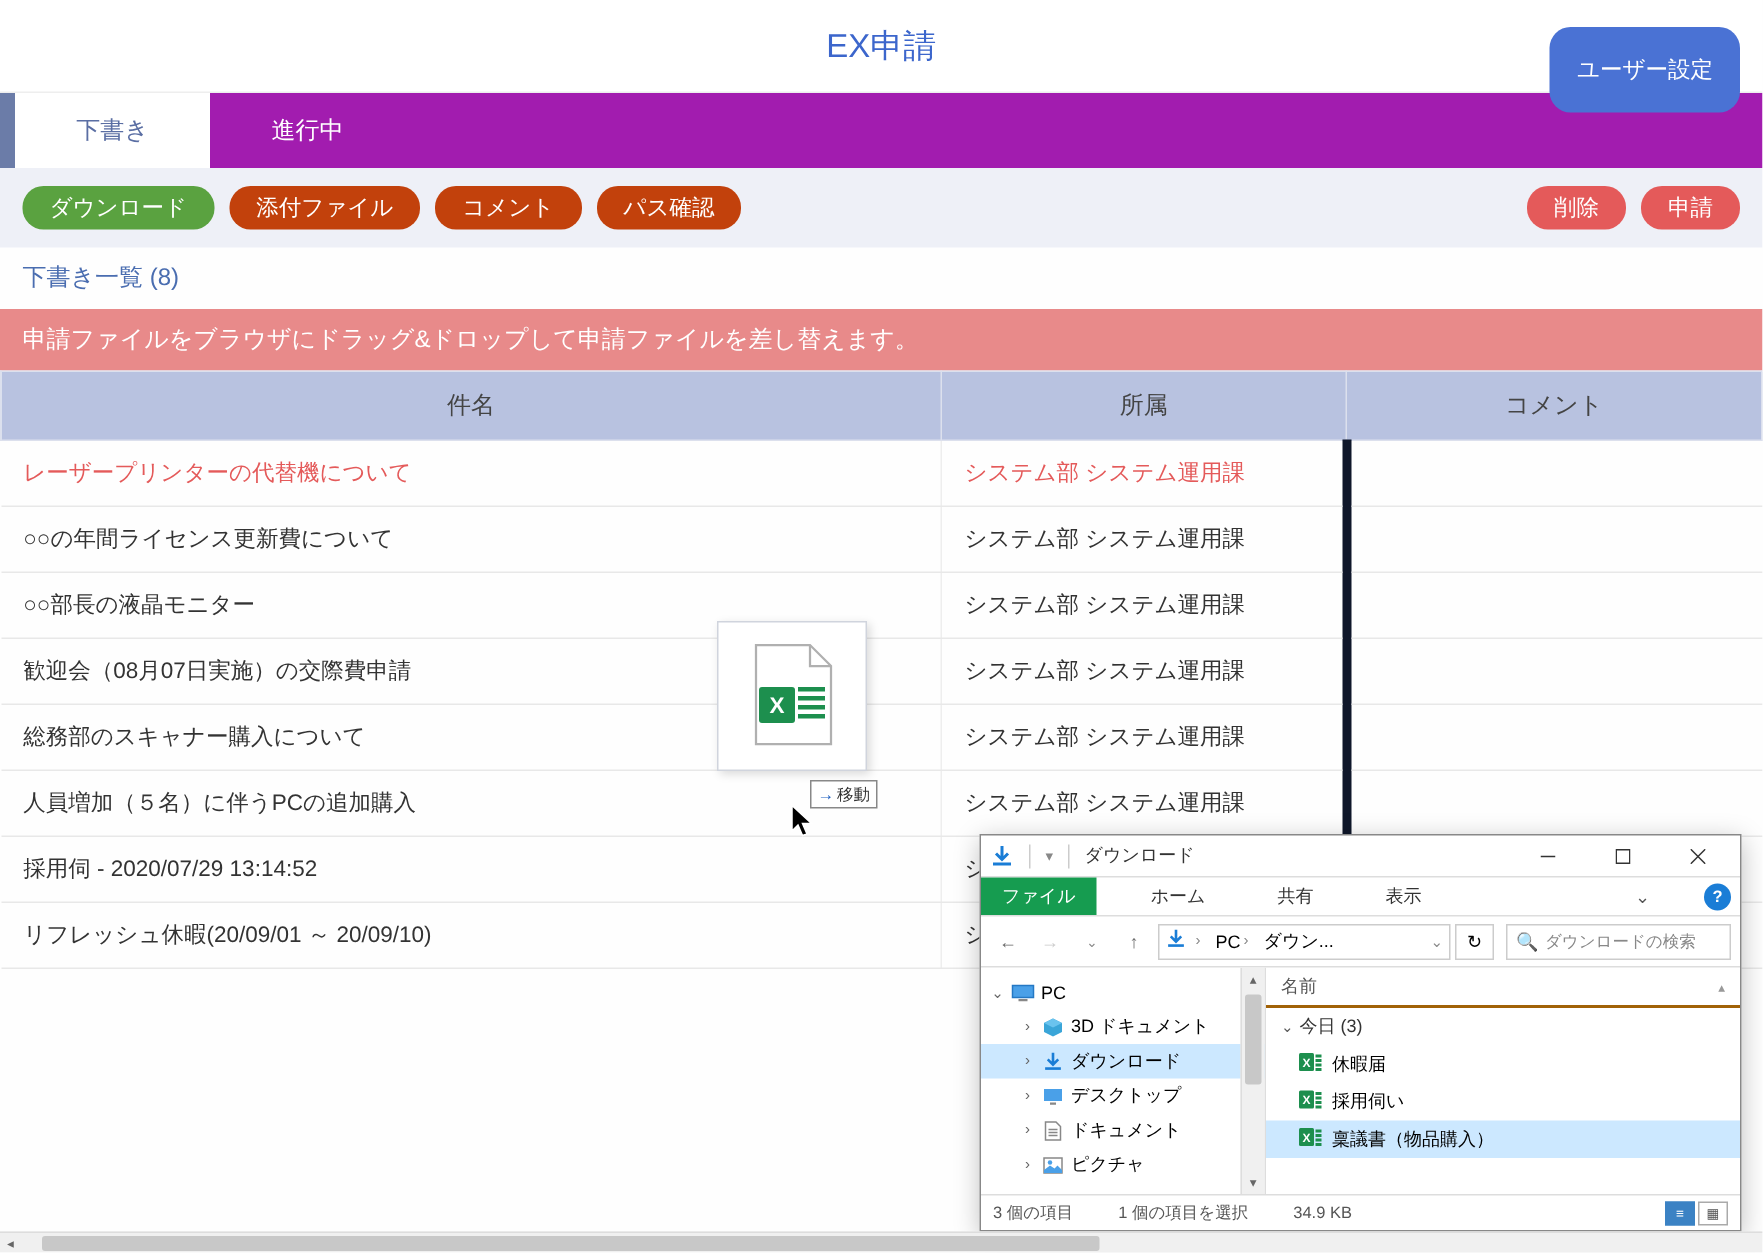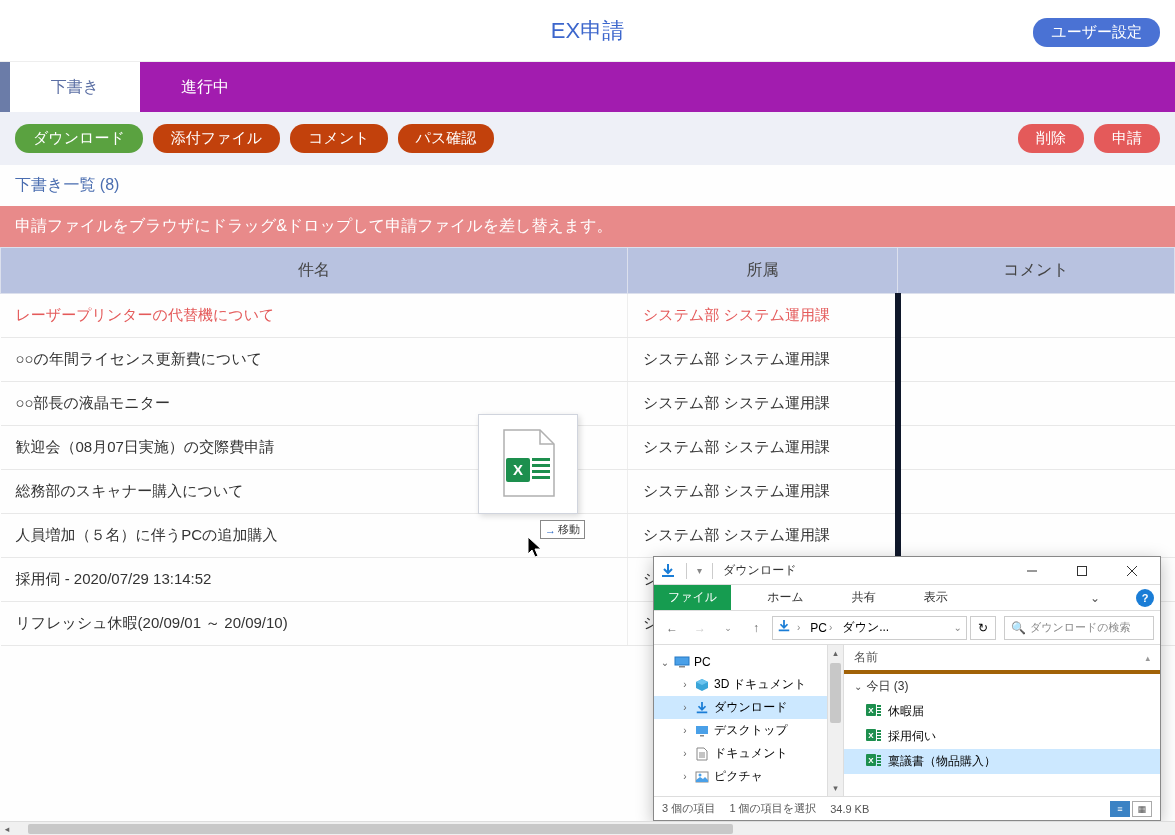--- a/index.html
+++ b/index.html
@@ -1,20 +1,20 @@
 <!DOCTYPE html>
 <html><head>
 <meta charset="utf-8">
 <style>
   * { box-sizing: border-box; margin: 0; padding: 0; }
   body { font-family: "Meiryo", "Yu Gothic", sans-serif; font-size: 14px; background: #fefefe; width: 1175px; height: 835px; overflow: hidden; position: relative; }
 
   .header { background: #fff; height: 62px; display: flex; align-items: center; justify-content: center; position: relative; border-bottom: 1px solid #eee; }
   .header-title { color: #3c66cc; font-size: 22px; font-weight: normal; }
-  .user-settings-btn { position: absolute; right: 15px; top: 18px; background: #4a72d4; color: #fff; border: none; border-radius: 14px; padding: 5px 18px; font-size: 15px; cursor: pointer; }
+  .user-settings-btn { position: absolute; right: 15px; top: 18px; background: #4a72d4; color: #fff; border: none; border-radius: 14px; padding: 19px 18px; font-size: 15px; cursor: pointer; }
 
   .tabs { background: #a21caf; height: 50px; display: flex; }
   .tabs::before { content: ""; width: 10px; background: #6b7ca8; }
   .tab { width: 130px; display: flex; align-items: center; justify-content: center; cursor: pointer; color: #fff; font-size: 16px; }
   .tab.active { background: #fff; color: #5a6ea3; }
 
   .toolbar { background: #eef0f7; padding: 12px 15px; display: flex; gap: 10px; align-items: center; }
   .toolbar .spacer { flex: 1; }
   .btn { border: none; border-radius: 14px; padding: 5px 18px; font-size: 15px; cursor: pointer; color: #fff; }
   .btn-green { background: #5aa240; }
@@ -69,29 +69,29 @@
   .tree-item { display:flex; align-items:center; gap: 4px; padding: 3px 6px; cursor:pointer; font-size: 12px; }
   .tree-item.lvl1 { padding-left: 26px; }
   .tree-item.selected { background: #cce8ff; }
   .tree-chev { width: 10px; color: #666; font-size: 10px; display:inline-flex; justify-content:center; }
   .tree-icon { width: 16px; height: 16px; display:flex; align-items:center; justify-content:center; }
   .tree-scrollbar { position:absolute; right:0; top:0; bottom:0; width:16px; background:#f0f0f0; border-left:1px solid #ddd; }
   .tree-scrollbar .up, .tree-scrollbar .down { height:16px; display:flex; align-items:center; justify-content:center; font-size:9px; color:#666; }
   .tree-scrollbar .thumb { position:absolute; left:2px; right:2px; top:18px; height:60px; background:#c8c8c8; border-radius:2px; }
 
   .exp-list { flex:1; display:flex; flex-direction:column; overflow:hidden; }
-  .exp-list-head { display:flex; align-items:center; border-bottom: 4px solid #a16207; padding: 4px 10px; font-size:12px; color:#555; }
+  .exp-list-head { display:flex; align-items:center; border-bottom: 2px solid #a16207; padding: 4px 10px; font-size:12px; color:#555; }
   .exp-list-head .sort { margin-left:auto; font-size:9px; color:#999; }
   .exp-group { padding: 4px 10px; font-size:12px; color:#333; display:flex; align-items:center; gap:4px; }
   .exp-group .chev { color:#555; font-size:10px; }
   .file-row { display:flex; align-items:center; gap:6px; padding: 3px 10px 3px 22px; font-size:12px; cursor:pointer; }
   .file-row.selected { background: #cce8ff; }
   .file-icon-excel { width:16px; height:16px; }
 
-  .exp-status { height: 24px; border-top: 1px solid #ddd; display:flex; align-items:center; padding: 0 8px; gap: 14px; font-size: 11px; color:#555; }
+  .exp-status { height: 24px; border-top: 1px solid #ddd; display:flex; align-items:center; padding: 0 8px; gap: 30px; font-size: 11px; color:#555; }
   .exp-status .spacer { flex:1; }
   .exp-view-toggle { display:flex; gap:2px; }
   .exp-view-btn { width:20px; height:16px; border:1px solid #aaa; display:flex; align-items:center; justify-content:center; font-size:9px; cursor:pointer;}
   .exp-view-btn.active { background:#3b82c4; color:#fff; border-color:#3b82c4; }
 
   .bottom-scrollbar { position:absolute; left:0; bottom:0; right:0; height:14px; background:#f0f0f0; border-top:1px solid #ddd; display:flex; align-items:center; }
   .bottom-scrollbar .h-thumb { height:10px; width:60%; margin-left:14px; background:#c8c8c8; border-radius:2px; }
   .bottom-scrollbar .h-arrow { width:14px; text-align:center; font-size:9px; color:#666; }
 </style>
 </head>

